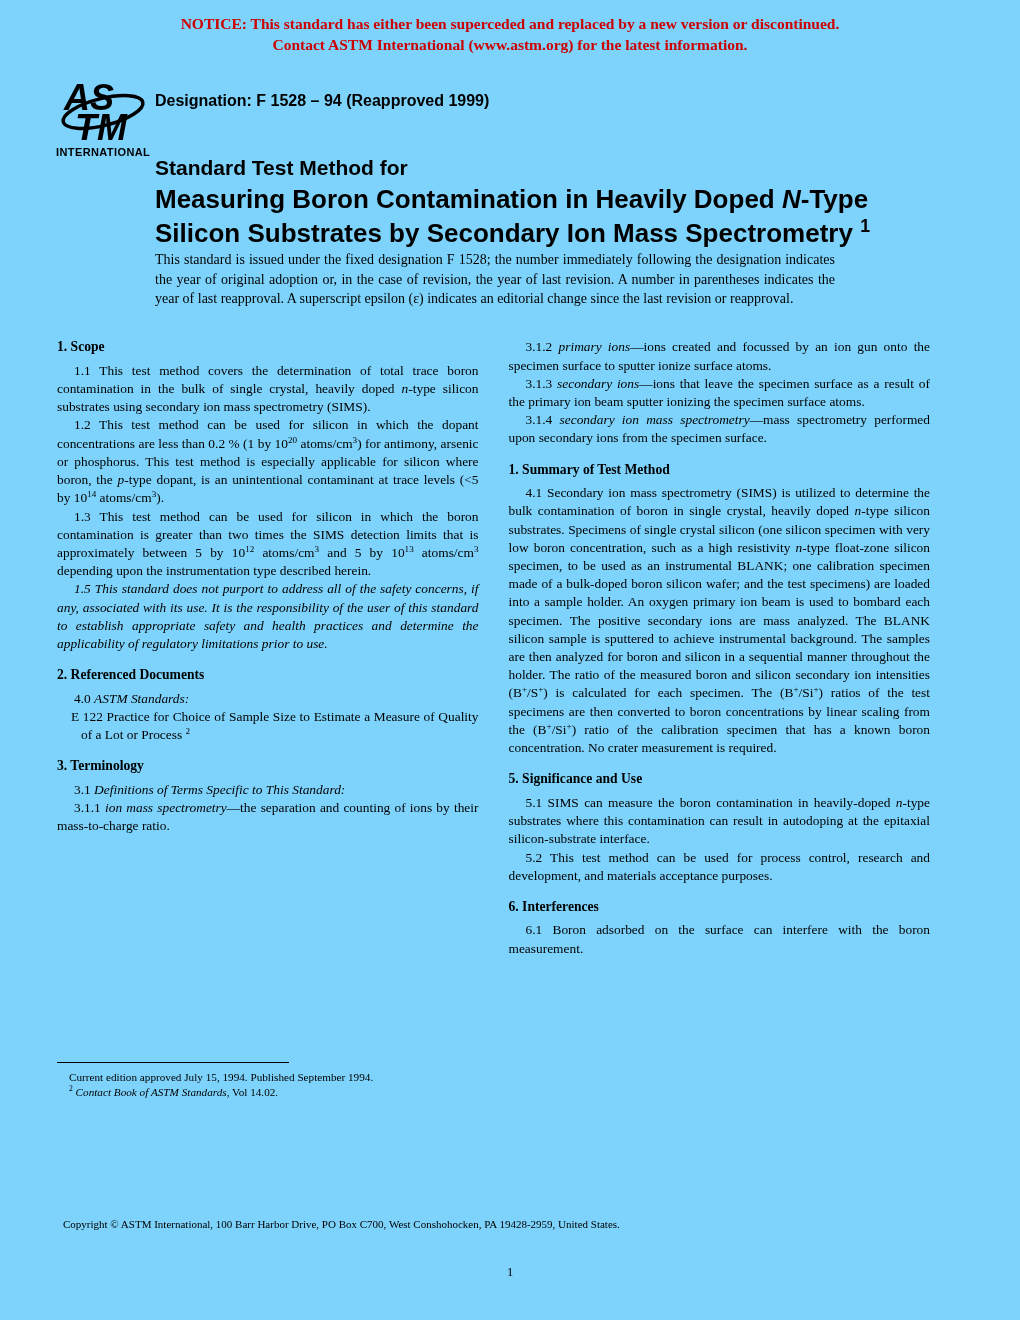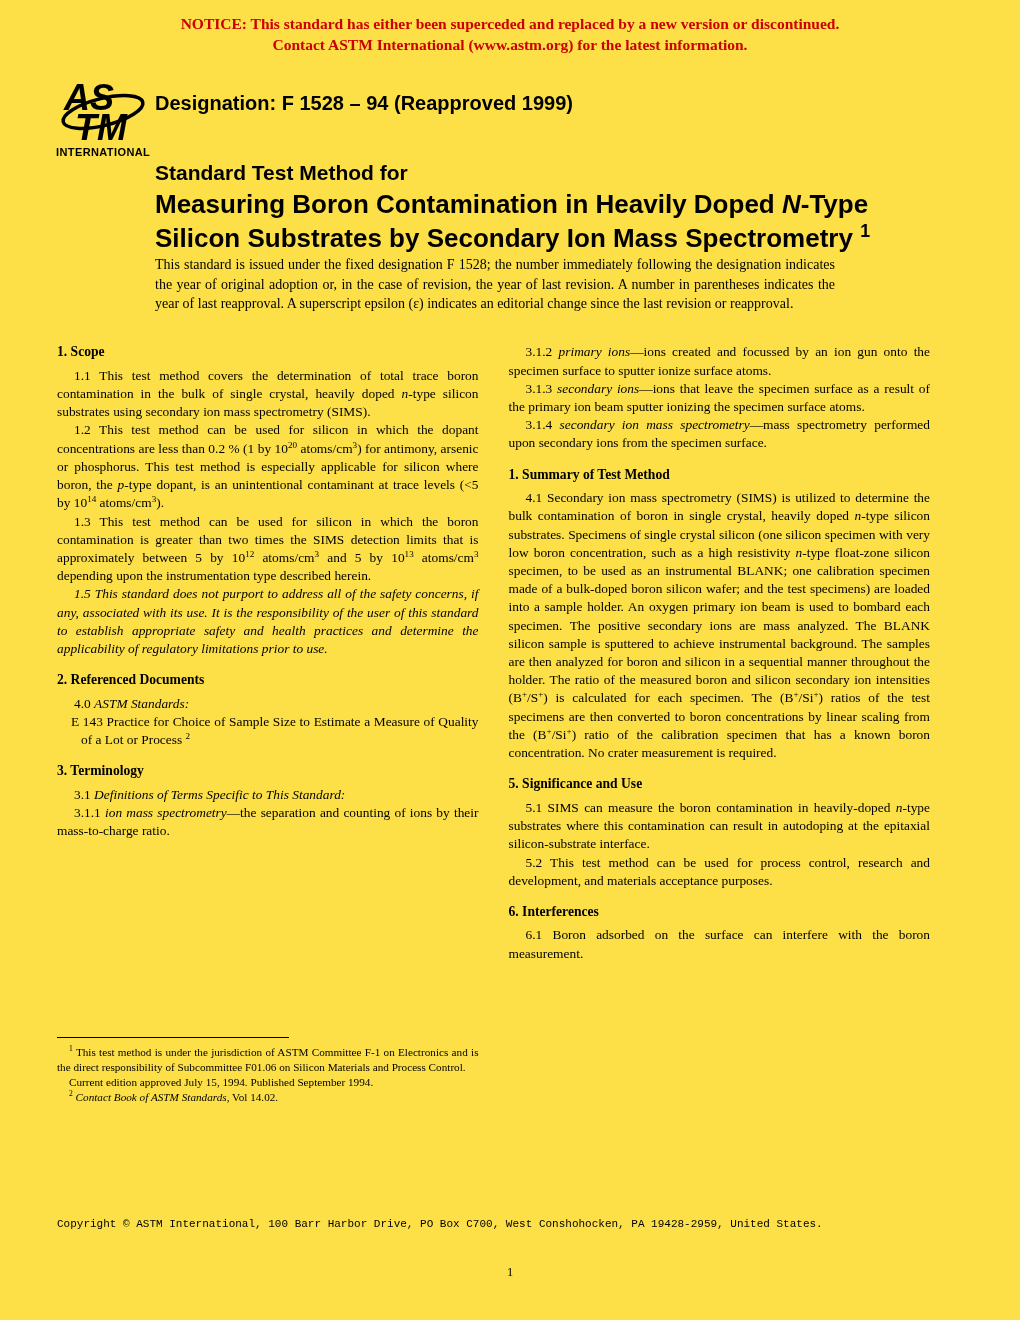--- a/index.html
+++ b/index.html
@@ -1,33 +1,33 @@
 <!DOCTYPE html>
 <html><head>
 <meta charset="utf-8">
 <style>
   * { margin:0; padding:0; box-sizing:border-box; }
   html,body { background:#ffffff; }
   .page {
-    position:relative; width:1020px; height:1320px; background:#fde047;
+    position:relative; width:1020px; height:1320px; background:#7dd3fc;
     font-family:"Liberation Serif","DejaVu Serif",serif; color:#000; overflow:hidden;
   }
   .notice {
     padding-top:13px; text-align:center; color:#cc0000; font-weight:bold;
     font-size:15.5px; line-height:1.38;
   }
   .header { position:relative; margin-top:30px; padding-left:155px; padding-right:95px; }
   .logo { position:absolute; left:56px; top:-6px; width:94px; text-align:center; }
   .logo-sub {
     font-family:"Liberation Sans","DejaVu Sans",sans-serif; font-weight:bold;
     font-size:11px; letter-spacing:0.4px; margin-top:-2px;
   }
   .designation {
     font-family:"Liberation Sans","DejaVu Sans",sans-serif; font-weight:bold;
-    font-size:20px; padding-top:6px;
+    font-size:16px; padding-top:6px;
   }
   .title { margin-top:46px; font-family:"Liberation Sans","DejaVu Sans",sans-serif; font-weight:bold; }
   .title-line1 { font-size:21px; margin-bottom:3px; }
   .title-main { font-size:26px; line-height:1.3; }
   .issued { font-size:14px; line-height:1.38; text-align:justify; max-width:680px; }
 
   .columns { display:flex; gap:30px; margin-top:30px; padding:0 90px 0 57px; }
   .col { flex:1; font-size:13.4px; line-height:1.36; text-align:justify; }
   .col-left { display:flex; flex-direction:column; min-height:762px; }
   .heading { font-weight:bold; font-size:13.6px; margin:13px 0 5px; text-align:left; }
@@ -35,21 +35,21 @@
   .para { text-indent:17px; }
   .ref { padding-left:24px; text-indent:-10px; }
   .italic-para { font-style:italic; }
   .it { font-style:italic; }
   sup { font-size:68%; line-height:0; }
 
   .footnote-block { margin-top:auto; padding-top:14px; font-size:11.2px; line-height:1.35; }
   .footnote-rule { border-top:1px solid #000; width:232px; margin-bottom:7px; }
   .footnote { text-indent:12px; text-align:justify; }
 
-  .copyright { position:absolute; left:57px; bottom:90px; font-size:11px;font-family:Liberation Mono, monospace; }
+  .copyright { position:absolute; left:63px; bottom:90px; font-size:11px; }
   .pageno { position:absolute; left:0; right:0; bottom:40px; text-align:center; font-size:12.5px; }
 </style>
 </head>
 <body>
 
 <div class="page">
 
   <div class="notice">
     <div>NOTICE: This standard has either been superceded and replaced by a new version or discontinued.</div>
     <div>Contact ASTM International (www.astm.org) for the latest information.</div>
@@ -81,28 +81,27 @@
   <div class="columns">
     <div class="col col-left">
       <div data-blocks="body.left">
           <div class="heading">1. Scope</div>
           <div class="para"><span>1.1 This test method covers the determination of total trace boron contamination in the bulk of single crystal, heavily doped </span><span class="it">n</span><span>-type silicon substrates using secondary ion mass spectrometry (SIMS).</span></div>
           <div class="para"><span>1.2 This test method can be used for silicon in which the dopant concentrations are less than 0.2 % (1 by 10</span><sup>20</sup><span> atoms/cm</span><sup>3</sup><span>) for antimony, arsenic or phosphorus. This test method is especially applicable for silicon where boron, the </span><span class="it">p</span><span>-type dopant, is an unintentional contaminant at trace levels (&lt;5 by 10</span><sup>14</sup><span> atoms/cm</span><sup>3</sup><span>).</span></div>
           <div class="para"><span>1.3 This test method can be used for silicon in which the boron contamination is greater than two times the SIMS detection limits that is approximately between 5 by 10</span><sup>12</sup><span> atoms/cm</span><sup>3</sup><span> and 5 by 10</span><sup>13</sup><span> atoms/cm</span><sup>3</sup><span> depending upon the instrumentation type described herein.</span></div>
           <div class="para italic-para"><span>1.5 This standard does not purport to address all of the safety concerns, if any, associated with its use. It is the responsibility of the user of this standard to establish appropriate safety and health practices and determine the applicability of regulatory limitations prior to use.</span></div>
           <div class="heading">2. Referenced Documents</div>
           <div class="para"><span>4.0 </span><span class="it">ASTM Standards:</span></div>
-          <div class="ref"><span>E 143 Practice for Choice of Sample Size to Estimate a Measure of Quality of a Lot or Process </span><sup>2</sup></div>
+          <div class="ref"><span>E 122 Practice for Choice of Sample Size to Estimate a Measure of Quality of a Lot or Process </span><sup>2</sup></div>
           <div class="heading">3. Terminology</div>
           <div class="para"><span>3.1 </span><span class="it">Definitions of Terms Specific to This Standard:</span></div>
           <div class="para"><span>3.1.1 </span><span class="it">ion mass spectrometry</span><span>—the separation and counting of ions by their mass-to-charge ratio.</span></div>
         </div>
       <div class="footnote-block">
         <div class="footnote-rule"></div>
-        <div class="footnote"><sup>1</sup><span> This test method is under the jurisdiction of ASTM Committee F-1 on Electronics and is the direct responsibility of Subcommittee F01.06 on Silicon Materials and Process Control.</span></div>
         <div class="footnote"><span>Current edition approved July 15, 1994. Published September 1994.</span></div>
         <div class="footnote"><sup>2</sup><span> </span><span class="it">Contact Book of ASTM Standards</span><span>, Vol 14.02.</span></div>
       </div>
     </div>
     <div class="col">
       <div data-blocks="body.right">
           <div class="para"><span>3.1.2 </span><span class="it">primary ions</span><span>—ions created and focussed by an ion gun onto the specimen surface to sputter ionize surface atoms.</span></div>
           <div class="para"><span>3.1.3 </span><span class="it">secondary ions</span><span>—ions that leave the specimen surface as a result of the primary ion beam sputter ionizing the specimen surface atoms.</span></div>
           <div class="para"><span>3.1.4 </span><span class="it">secondary ion mass spectrometry</span><span>—mass spectrometry performed upon secondary ions from the specimen surface.</span></div>
           <div class="heading">1. Summary of Test Method</div>

